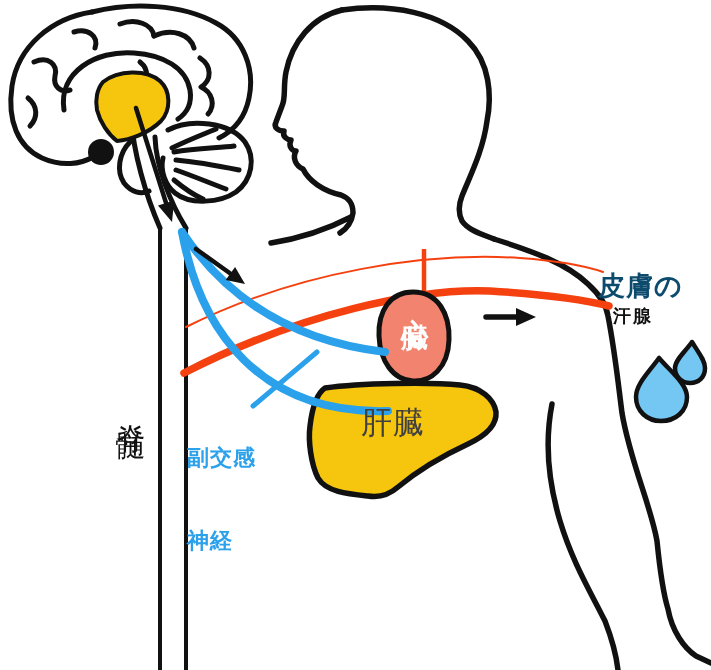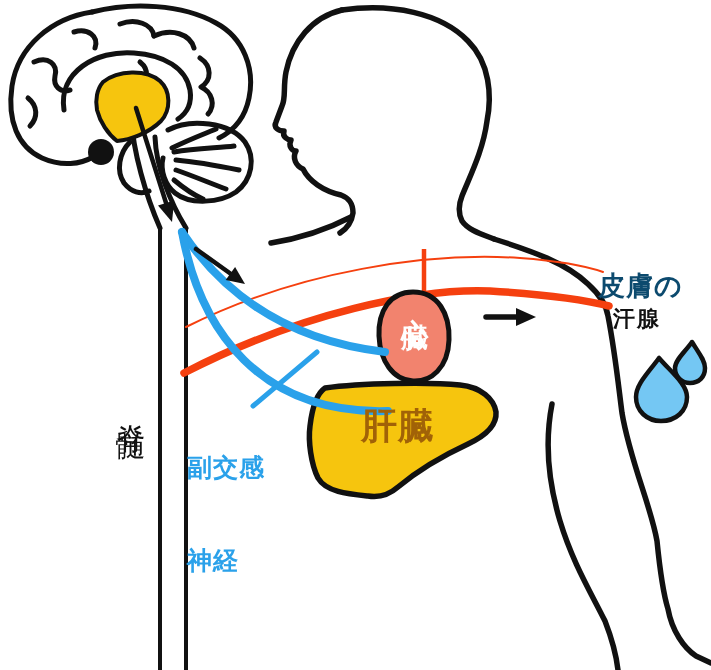--- a/index.html
+++ b/index.html
@@ -4,25 +4,25 @@
 <style>
   html,body{margin:0;padding:0;background:#ffffff;}
   #stage{
     position:relative;width:711px;height:670px;background:#ffffff;overflow:hidden;
     font-family:"DejaVu Sans","Liberation Sans",sans-serif;
   }
   #art{position:absolute;left:0;top:0;}
   .lbl{position:absolute;white-space:pre;line-height:1.25;}
   .lbl-sympathetic{left:345px;top:209px;font-size:27px;font-weight:bold;color:#e6231f;letter-spacing:1px;}
   .lbl-skin{left:598px;top:201px;font-size:27px;font-weight:bold;color:#0c4a6e;letter-spacing:1px;}
-  .lbl-sweat{left:613px;top:305px;font-size:22px;font-weight:bold;color:#111;letter-spacing:2px;}
+  .lbl-sweat{left:613px;top:305px;font-size:18px;font-weight:bold;color:#111;letter-spacing:2px;}
   .lbl-heart{left:398px;top:296px;font-size:27px;font-weight:bold;color:#ffffff;
              writing-mode:vertical-rl;letter-spacing:6px;}
-  .lbl-liver{left:361px;top:403px;font-size:36px;font-weight:bold;color:#a16207;letter-spacing:1px;}
-  .lbl-para{left:187px;top:389px;font-size:25px;font-weight:bold;color:#2aa1ea;letter-spacing:1px;}
+  .lbl-liver{left:361px;top:403px;font-size:31px;font-weight:normal;color:#404040;letter-spacing:1px;}
+  .lbl-para{left:187px;top:389px;font-size:22px;font-weight:bold;color:#2aa1ea;letter-spacing:1px;}
   .lbl-spine{left:112px;top:401px;font-size:30px;font-weight:normal;color:#111;
              writing-mode:vertical-rl;letter-spacing:7px;}
 </style>
 </head>
 <body>
 
 <div id="stage">
 
   <svg id="art" width="711" height="670" viewBox="0 0 711 670">
 

